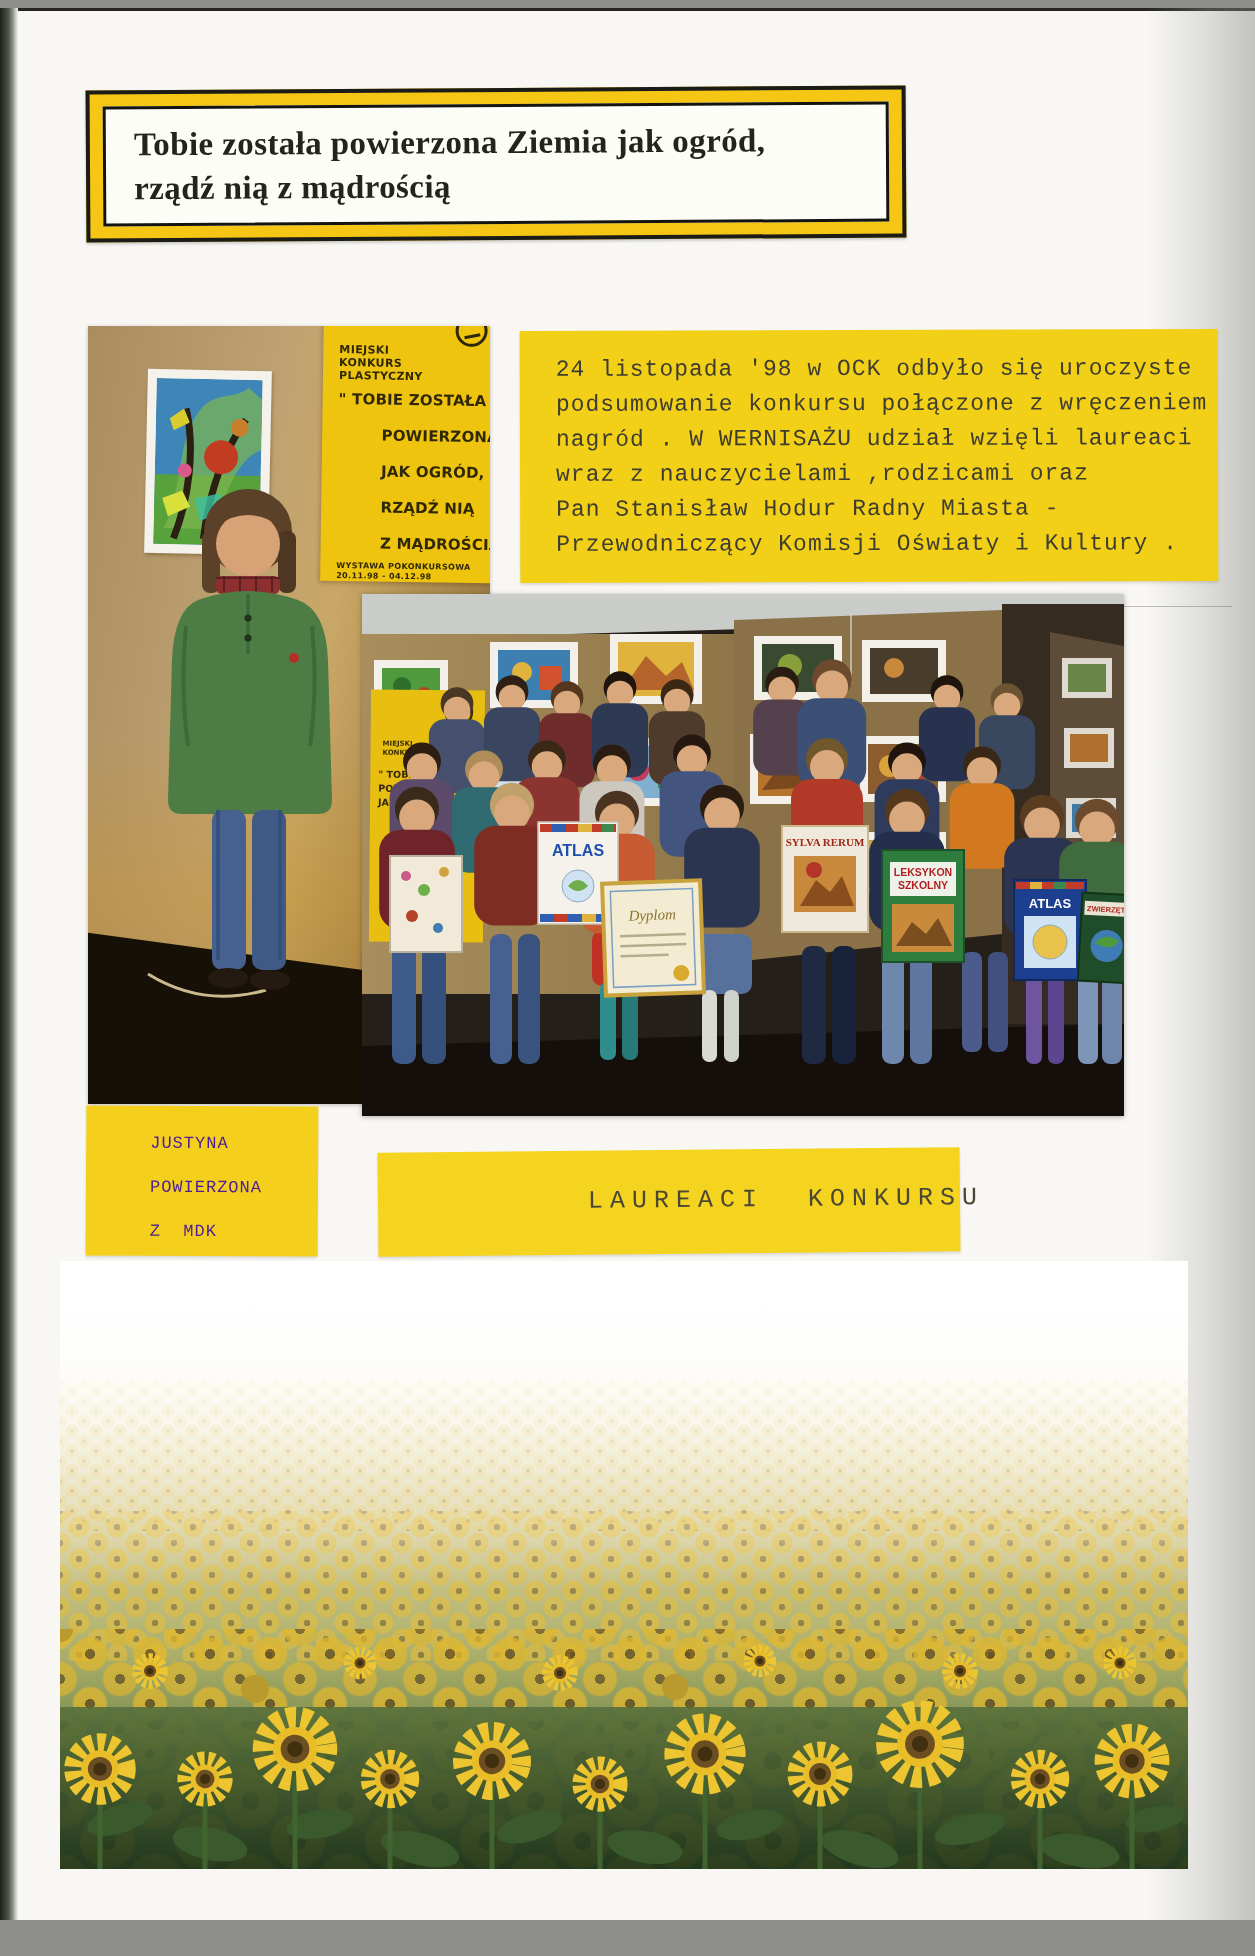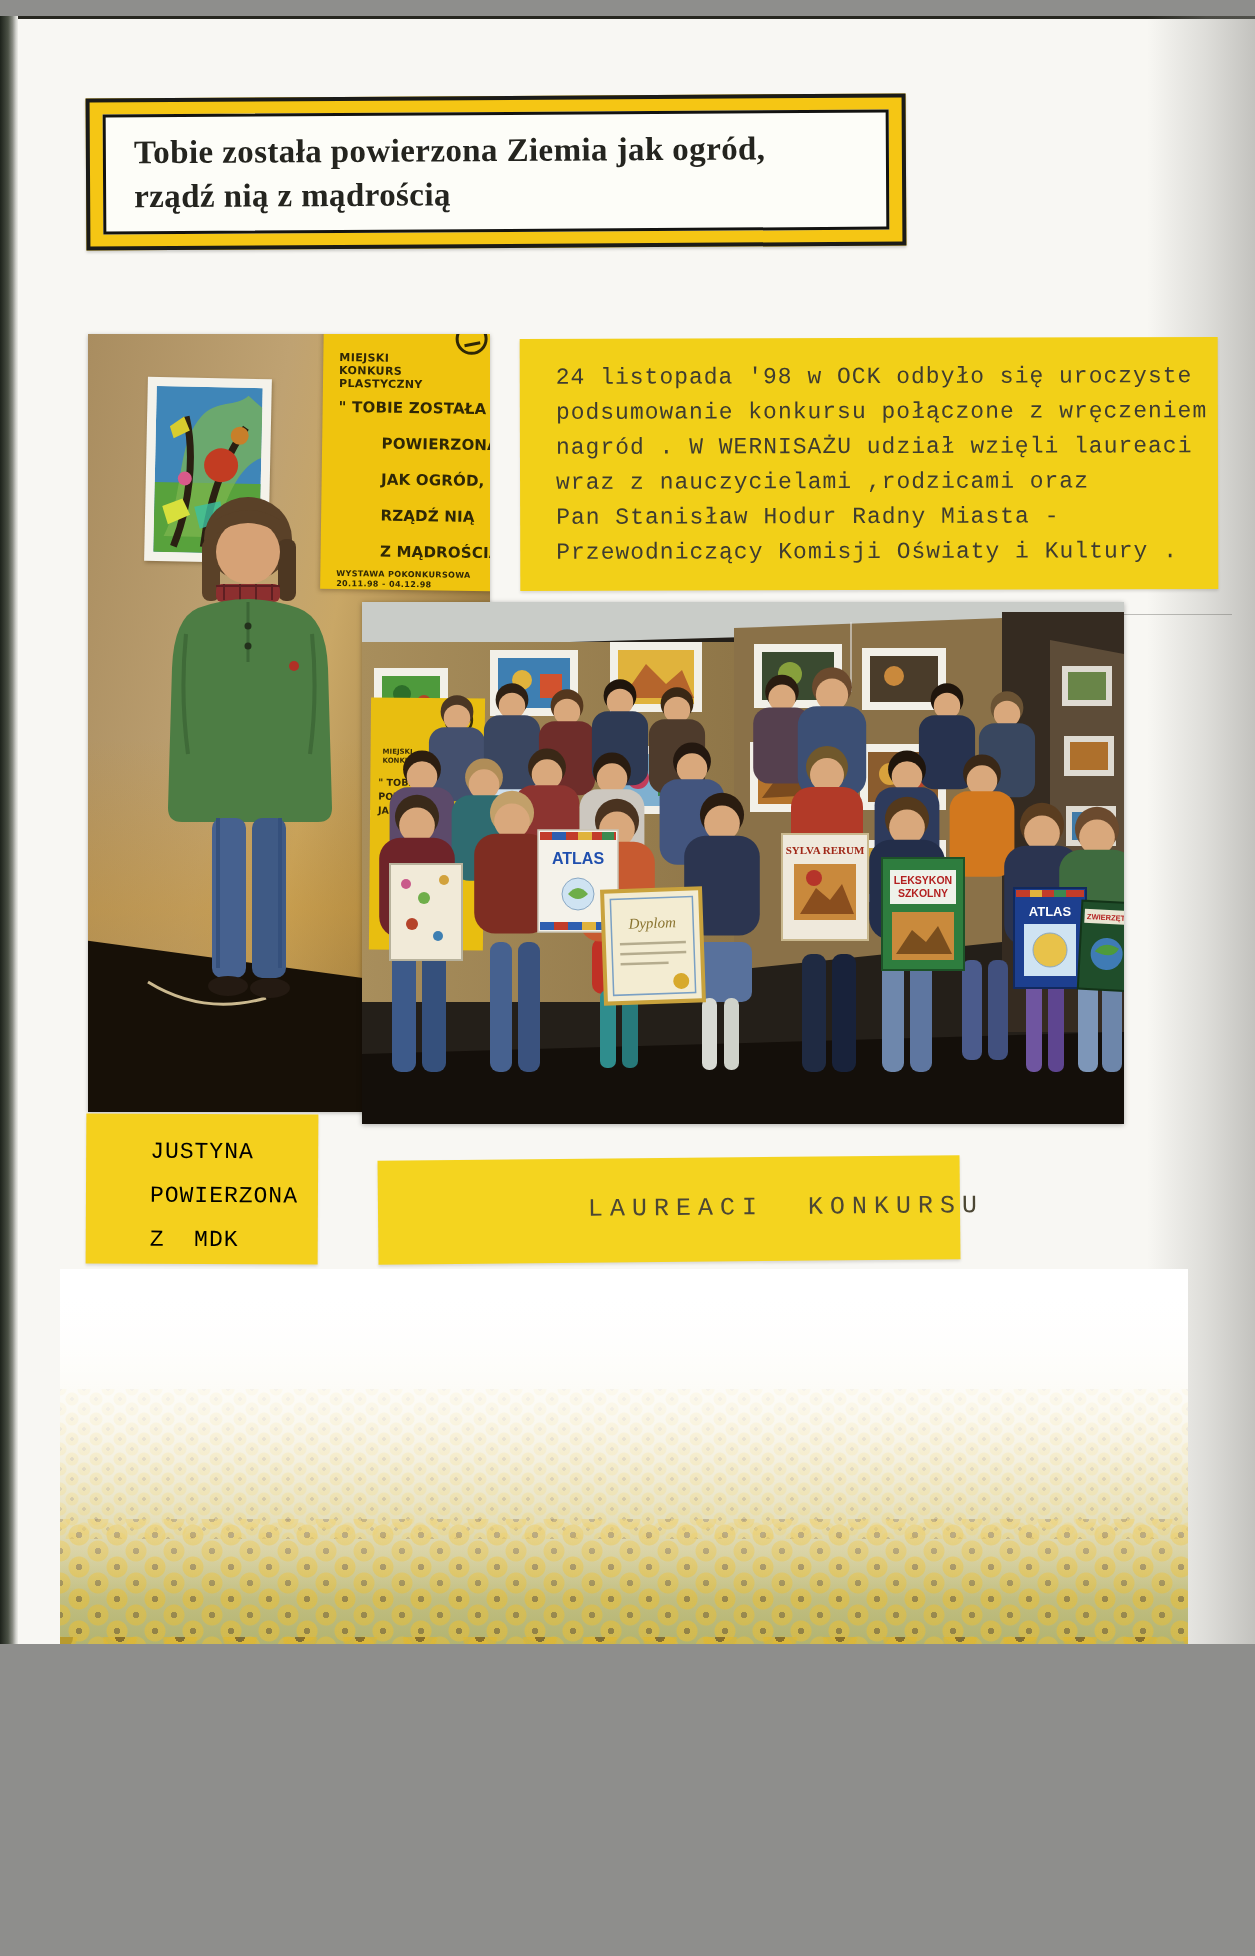--- a/index.html
+++ b/index.html
@@ -1,17 +1,17 @@
 <!DOCTYPE html>
 <html><head>
 <meta charset="utf-8">
 <style>
   html,body{margin:0;padding:0;background:#8e8e8c;}
   .page-root{
-    position:relative;width:1255px;height:1628px;margin:16px auto;
+    position:relative;width:1255px;height:1912px;margin:8px auto;
     background:#f8f7f3;overflow:hidden;
     font-family:"Liberation Sans",sans-serif;
   }
   
   .top-line{position:absolute;left:0;top:0;width:100%;height:3px;background:#26261f;}
   .left-spine{position:absolute;left:0;top:0;width:18px;height:100%;
     background:linear-gradient(to right,#1d221b 0%,#4c5246 45%,#8b8d85 70%,#cfcfca 88%,#eeeee9 100%);}
   .right-shade{position:absolute;right:0;top:0;width:108px;height:100%;
     background:linear-gradient(to right,rgba(160,160,156,0) 0%,rgba(160,160,156,.30) 55%,rgba(130,130,126,.45) 100%);}
   .scratch{position:absolute;left:1124px;top:598px;width:108px;height:1px;background:rgba(100,100,96,.40);}
@@ -67,21 +67,21 @@
 
   
   .mono{font-family:"Liberation Mono","DejaVu Sans Mono",monospace;white-space:pre;}
   .article-box{position:absolute;left:520px;top:322px;width:698px;height:252px;box-sizing:border-box;
     background:#f2d018;transform:rotate(-.15deg);padding:22px 0 0 36px;
     box-shadow:0 2px 3px rgba(0,0,0,.12);}
   .article-box .a-line{font-size:23px;line-height:35px;letter-spacing:1px;color:#3f3c30;}
   .caption-left{position:absolute;left:86px;top:1098px;width:232px;height:150px;box-sizing:border-box;
     background:#f4d01d;transform:rotate(.3deg);padding:16px 0 0 64px;
     box-shadow:0 2px 3px rgba(0,0,0,.12);}
-  .caption-left .c-line{font-size:23px;line-height:44px;letter-spacing:1px;color:#000000;}
+  .caption-left .c-line{font-size:17px;line-height:44px;letter-spacing:1px;color:#4c1d95;}
   .banner{position:absolute;left:378px;top:1142px;width:582px;height:104px;box-sizing:border-box;
     background:#f4d41f;transform:rotate(-.55deg);
     box-shadow:0 2px 3px rgba(0,0,0,.12);}
   .banner .b-text{position:absolute;left:210px;top:36px;font-size:25px;letter-spacing:7px;color:#4c4734;}
 
   
   .sunfield{position:absolute;left:60px;top:1253px;width:1128px;height:608px;overflow:hidden;}
   .sf-base{position:absolute;inset:0;
     background:linear-gradient(to bottom,#ffffff 0%,#f6f1de 16%,#e7dfba 30%,#d2ca92 46%,#adb06c 64%,#74884a 80%,#3c5731 100%);}
   .sf-band{position:absolute;left:0;right:0;}

